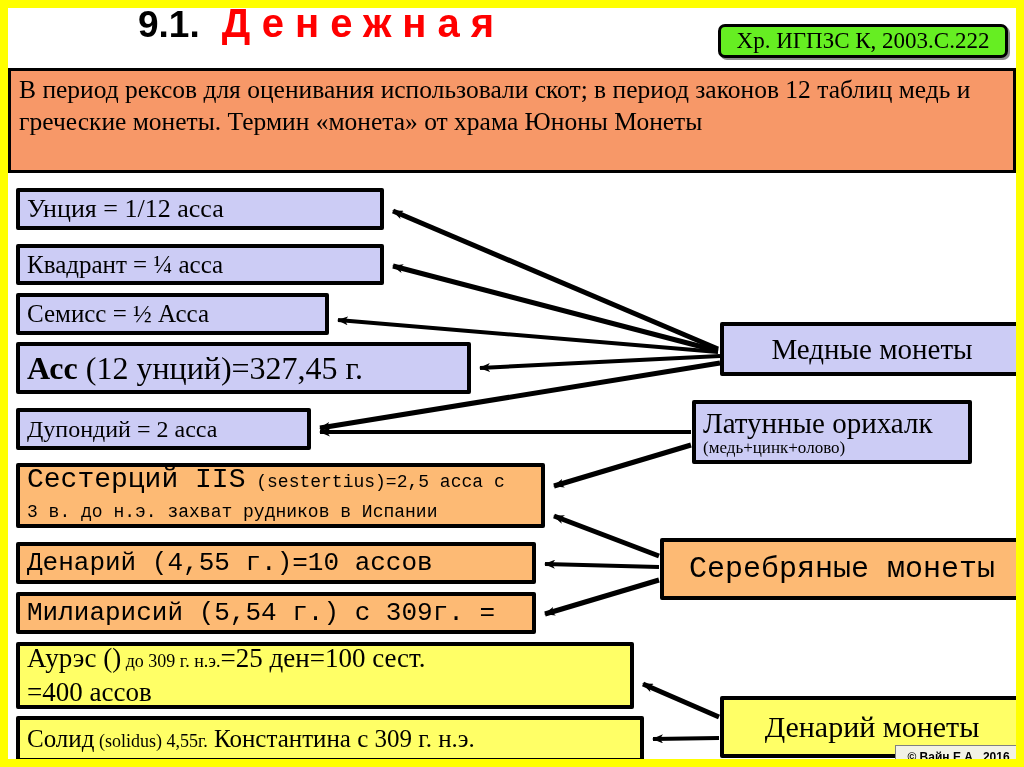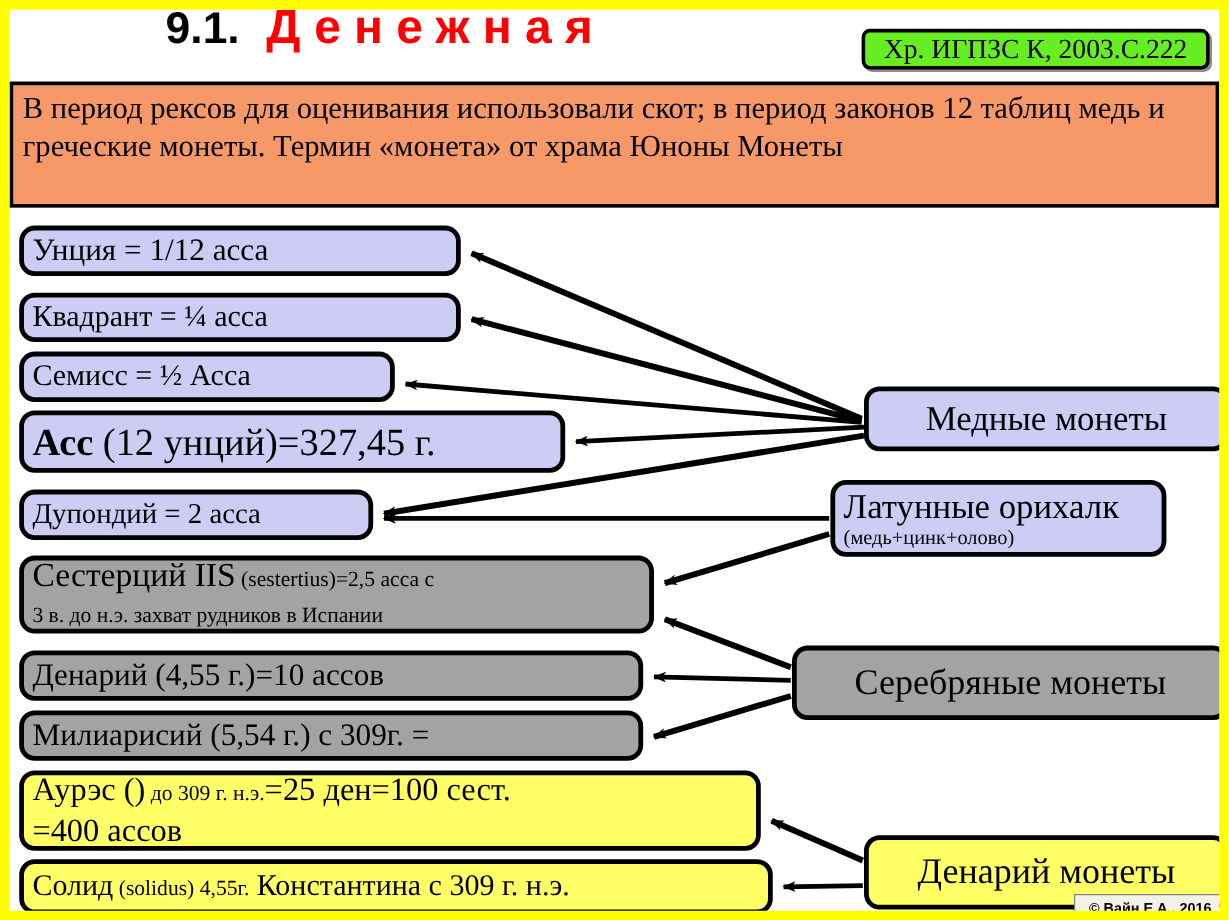--- a/index.html
+++ b/index.html
@@ -84,31 +84,31 @@
     line-height: 32px;
     color: #000000;
     z-index: 3;
   }
 
   
   .node {
     position: absolute;
     box-sizing: border-box;
     border: 4px solid #000000;
-    border-radius: 13px;
+    border-radius: 2px;
     color: #000000;
     z-index: 3;
     display: flex;
     flex-direction: column;
     justify-content: center;
     padding: 0 7px;
     overflow: hidden;
   }
   .node.lav { background: #ccccf5; }
-  .node.grn { background: #a3a3a3; }
+  .node.grn { background: #fdba74; font-family: Liberation Mono, monospace; }
   .node.yel { background: #ffff66; }
 
   .node .main   { display: block; white-space: nowrap; }
   .node .small  { font-size: 18px; }
   .node .tiny   { font-size: 16px; }
   .node .bold   { font-weight: bold; }
 
   
   #n-uncia     { left: 8px;  top: 180px; width: 368px; height: 42px; font-size: 26px; }
   #n-quadrant  { left: 8px;  top: 236px; width: 368px; height: 41px; font-size: 25px; }

